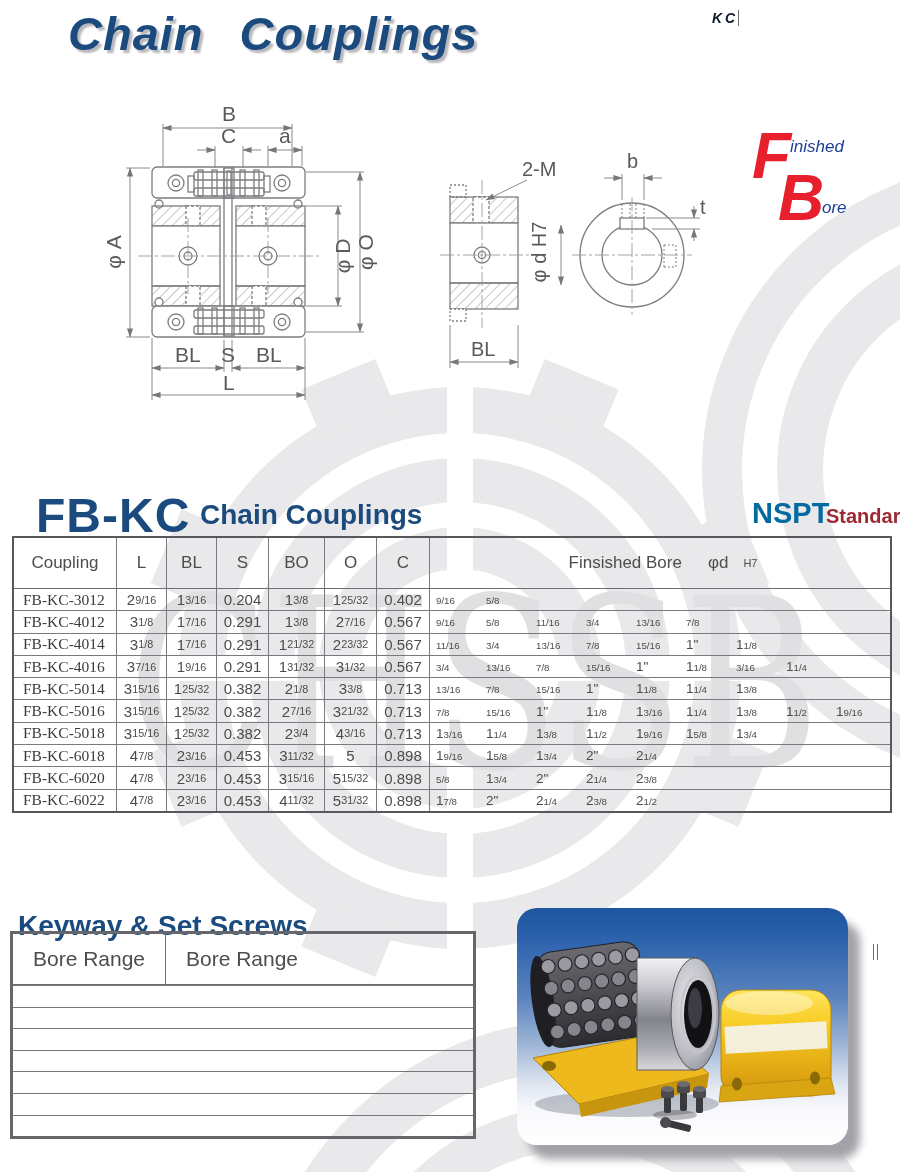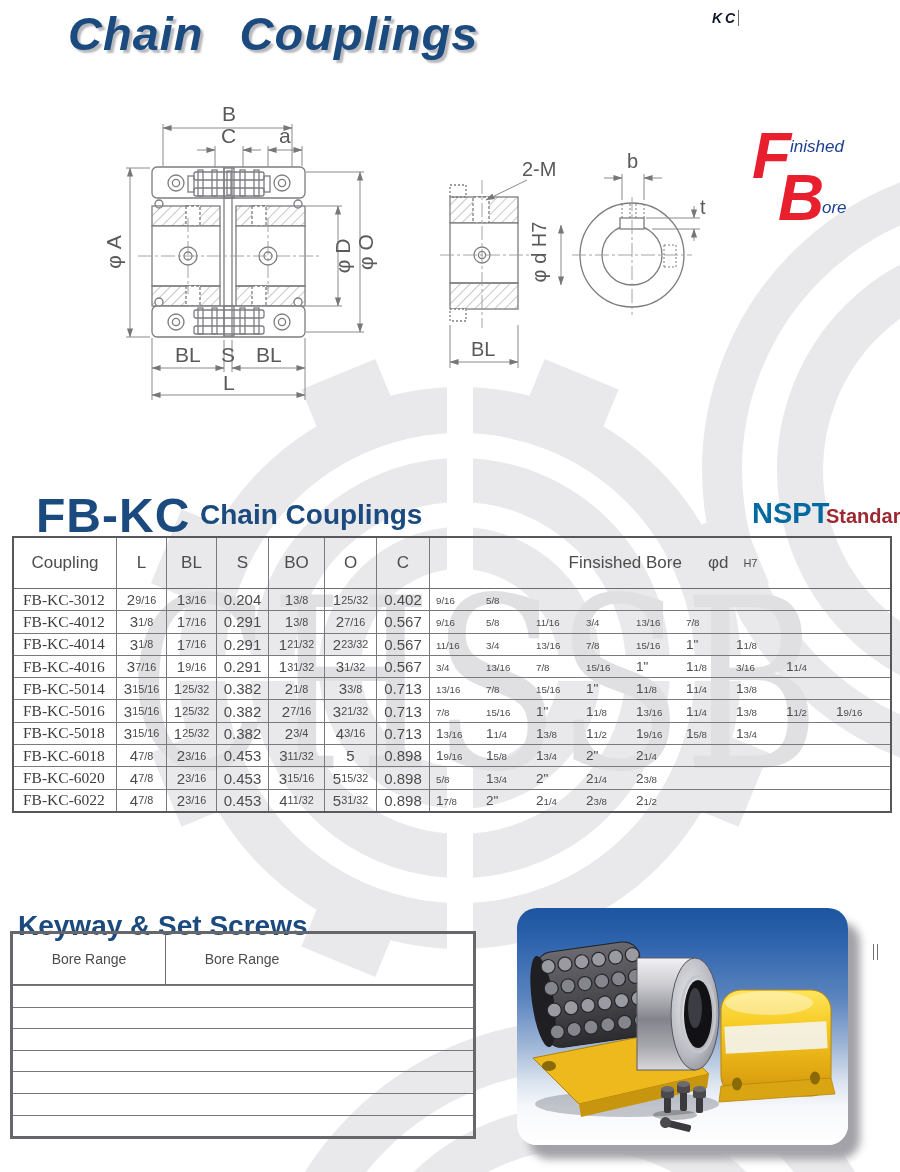--- a/index.html
+++ b/index.html
@@ -42,21 +42,21 @@
   .cb{flex:1;border-right:none;justify-content:flex-start;padding-left:6px;}
   .mc.c0{justify-content:flex-start;padding-left:9px;font-size:15.5px;color:#3b3b3b;font-family:Liberation Serif, serif;}
   .fr{font-size:72%;}
   .slot{display:inline-block;width:50px;font-size:13.5px;color:#4c4c4c;white-space:nowrap;}
   .mh sup{font-size:11px;margin-left:15px;}
   .mh .phi{margin-left:26px;}
   
   .ktitle{position:absolute;left:18px;top:894px;font-size:28px;font-weight:800;color:#1b4a7e;margin-top:16px;}
   .ktable{position:absolute;left:10px;top:931px;width:460px;border:3px solid #67676b;background:transparent;}
   .khead{display:flex;height:50px;border-bottom:1.8px solid #6e6e72;}
-  .kh{display:flex;align-items:center;justify-content:center;font-size:14px;color:#4d4d4d;
+  .kh{display:flex;align-items:center;justify-content:center;font-size:21px;color:#4d4d4d;
       border-right:1.8px solid #6e6e72;box-sizing:border-box;}
   .krow{display:flex;height:20.6px;border-top:1.6px solid #77777b;}
   .kc{display:flex;align-items:center;justify-content:center;font-size:14px;color:#0f172a;
       border-right:1.8px solid #6e6e72;box-sizing:border-box;}
   .k0{width:153px;} .k1{width:149px;} .k2{width:152px;border-right:none;}
   .kh.k2{border-right:none;}
   
   .photo{position:absolute;left:517px;top:908px;width:331px;height:237px;border-radius:20px;
          background:linear-gradient(180deg,#1d55a0 0%,#2e63ad 14%,#5b84bf 38%,#9fb6d6 58%,#dde5f0 74%,#f7f8fb 84%,#ffffff 100%);
          box-shadow:12px 14px 9px #a2a2a8;overflow:hidden;}

